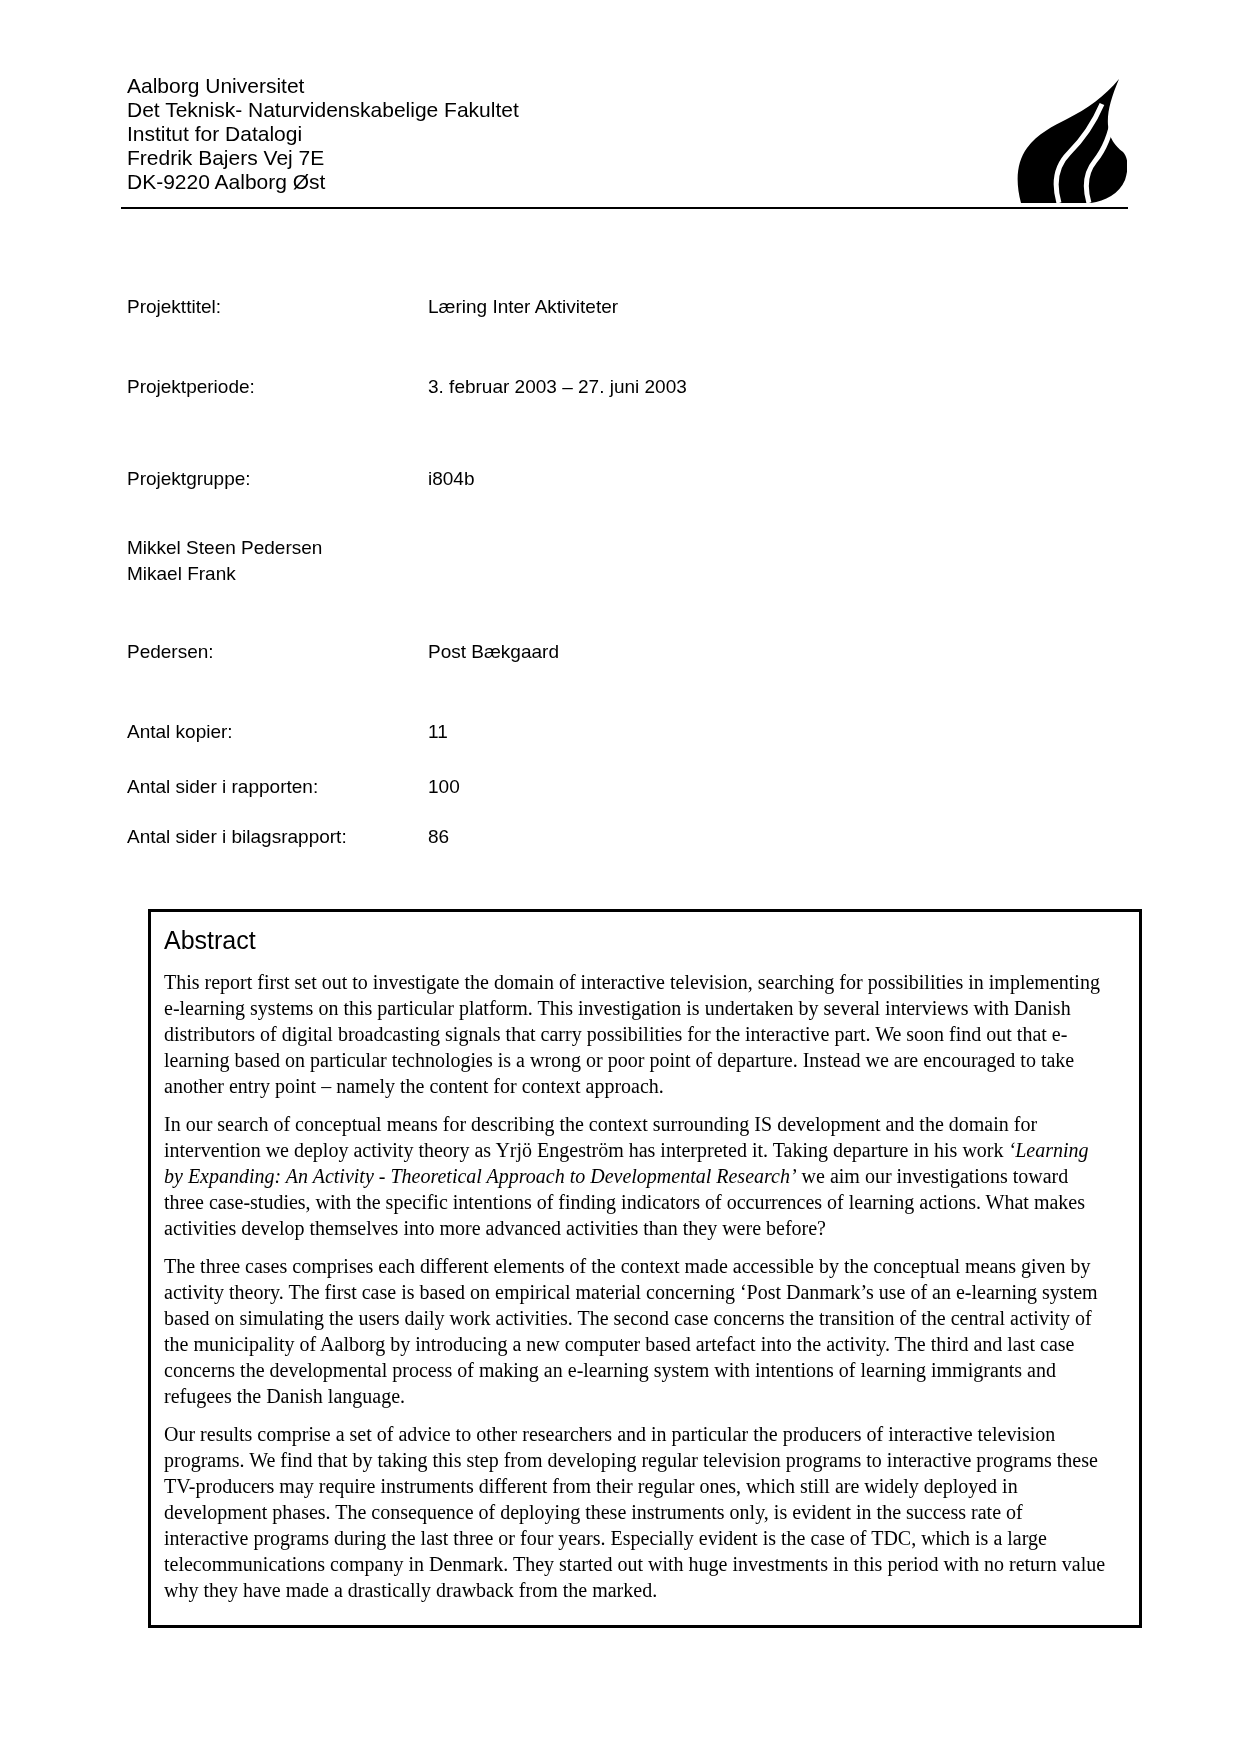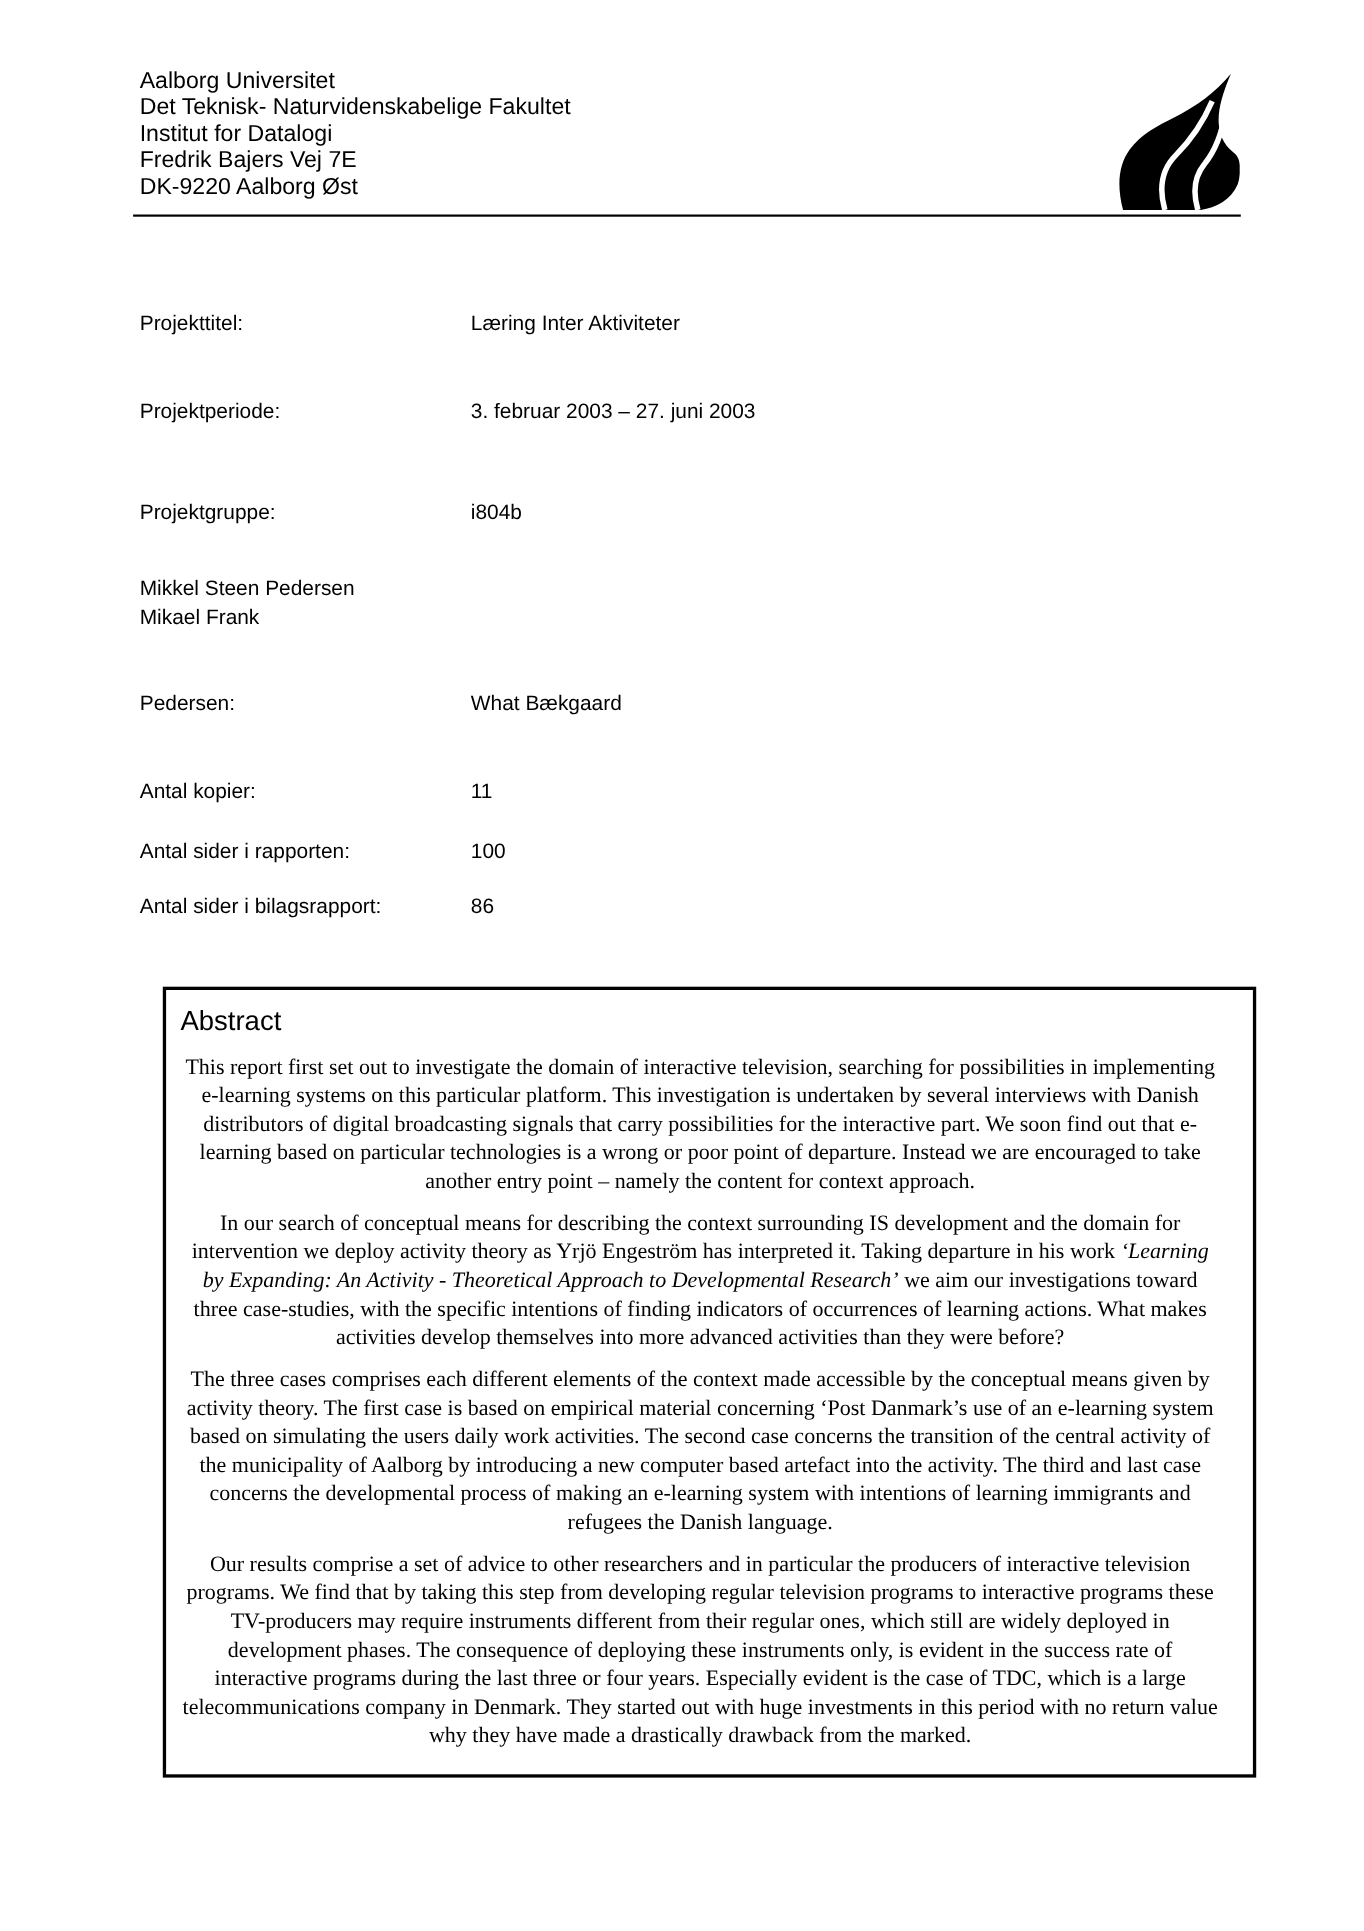--- a/index.html
+++ b/index.html
@@ -3,20 +3,21 @@
 <meta charset="utf-8">
 <style>
   html, body { margin: 0; padding: 0; background: #ffffff; }
   .page {
     position: relative;
     width: 1240px;
     height: 1703px;
     background: #ffffff;
     color: #000000;
     overflow: hidden;
+    margin-top: 12px;
   }
 
   
   .header-address {
     position: absolute;
     left: 127px;
     top: 62px;
     font-family: "Liberation Sans", sans-serif;
     font-size: 21px;
     line-height: 24px;
@@ -71,21 +72,21 @@
     font-family: "Liberation Sans", sans-serif;
     font-weight: normal;
     font-size: 25px;
     margin: 6px 0 14px 0;
   }
   .abs-box p {
     font-family: "Liberation Serif", serif;
     font-size: 20px;
     line-height: 26px;
     margin: 0 0 12px 0;
-    text-align: center;
+    text-align: left;
   }
 </style>
 </head>
 <body>
 
 <div class="page">
 
   <div class="header-address">Aalborg Universitet
 Det Teknisk- Naturvidenskabelige Fakultet
 Institut for Datalogi
@@ -124,21 +125,21 @@
       <div class="field-value">i804b</div>
     </div>
 
     <div class="field-row" style="top:523px">
       <div class="field-value">Mikkel Steen Pedersen
 Mikael Frank</div>
     </div>
 
     <div class="field-row" style="top:627px">
       <div class="field-label">Pedersen:</div>
-      <div class="field-value">What Bækgaard</div>
+      <div class="field-value">Post Bækgaard</div>
     </div>
 
     <div class="field-row" style="top:707px">
       <div class="field-label">Antal kopier:</div>
       <div class="field-value">11</div>
     </div>
 
     <div class="field-row" style="top:762px">
       <div class="field-label">Antal sider i rapporten:</div>
       <div class="field-value">100</div>

